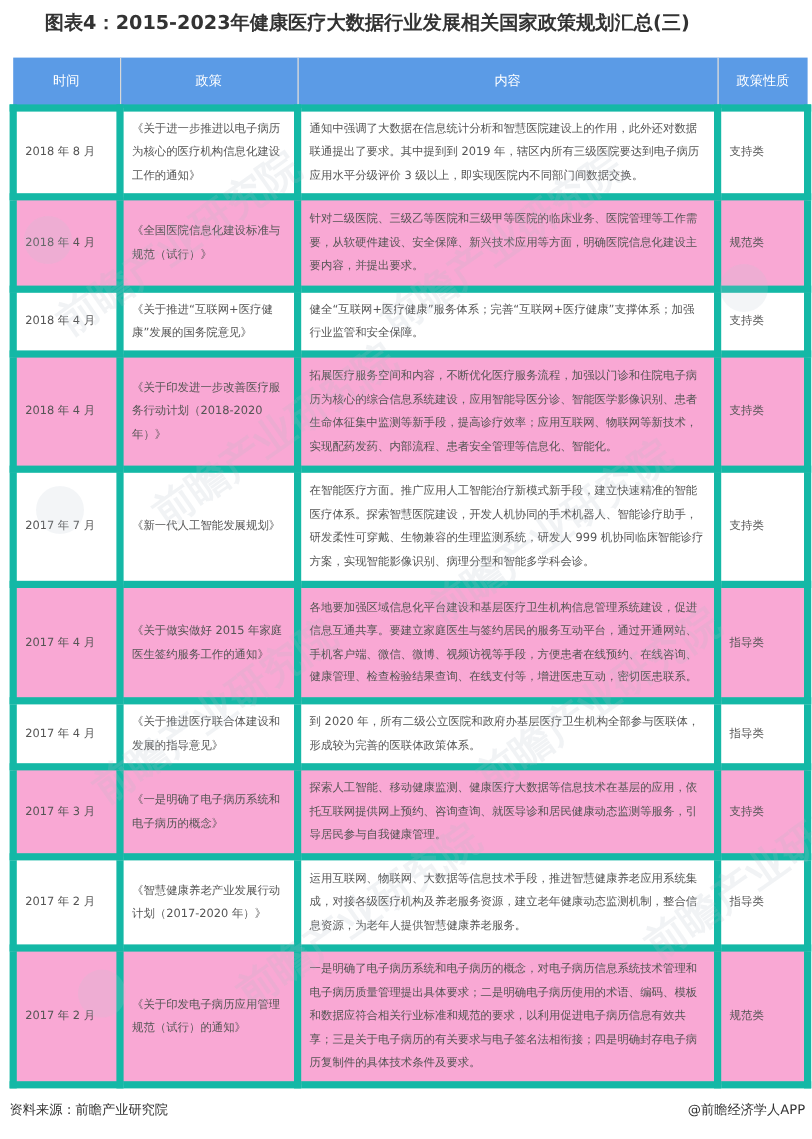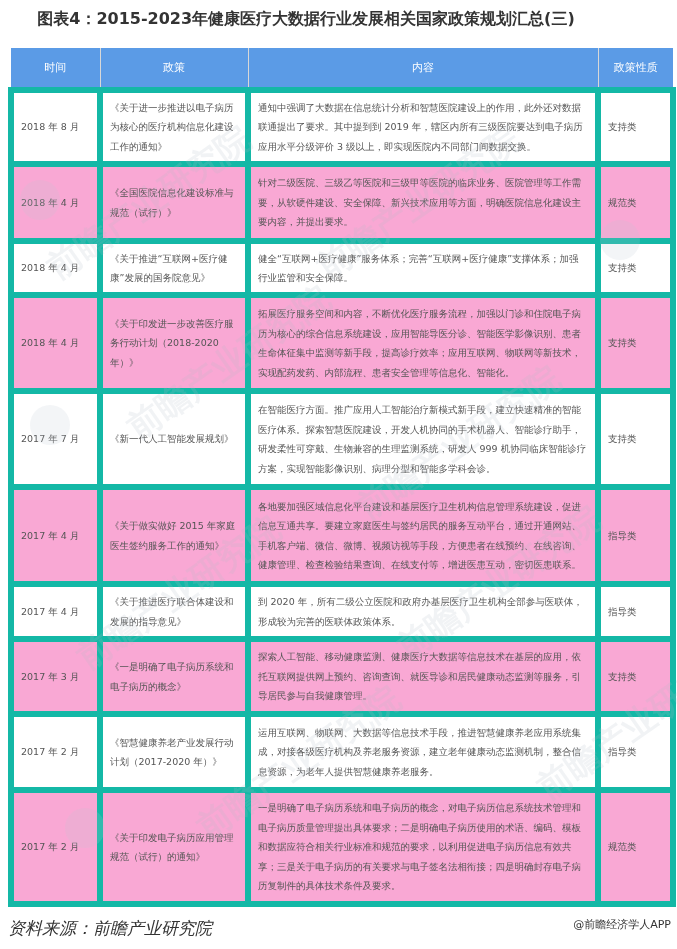--- a/index.html
+++ b/index.html
@@ -34,21 +34,21 @@
   .watermark {
     position: absolute; color: rgba(180,190,200,0.18); font-size: 34px; font-weight: bold;
     transform: rotate(-35deg); pointer-events: none; white-space: nowrap;
     font-family: "DejaVu Sans", sans-serif;
   }
   .wm-logo {
     position: absolute; width: 40px; height: 40px; border-radius: 50%;
     background: rgba(190,200,210,0.18); pointer-events: none;
   }
   .footer-left {
-    position: absolute; left: 8px; top: 917px; font-size: 17px; color: #333333; font-style: italic;
+    position: absolute; left: 8px; top: 917px; font-size: 11px; color: #333333;
   }
   .footer-right {
     position: absolute; right: 6px; top: 917px; font-size: 11px; color: #333333; text-align: right;
   }
 </style>
 </head>
 <body>
 
 <div class="title">图表4：2015-2023年健康医疗大数据行业发展相关国家政策规划汇总(三)</div>
 

